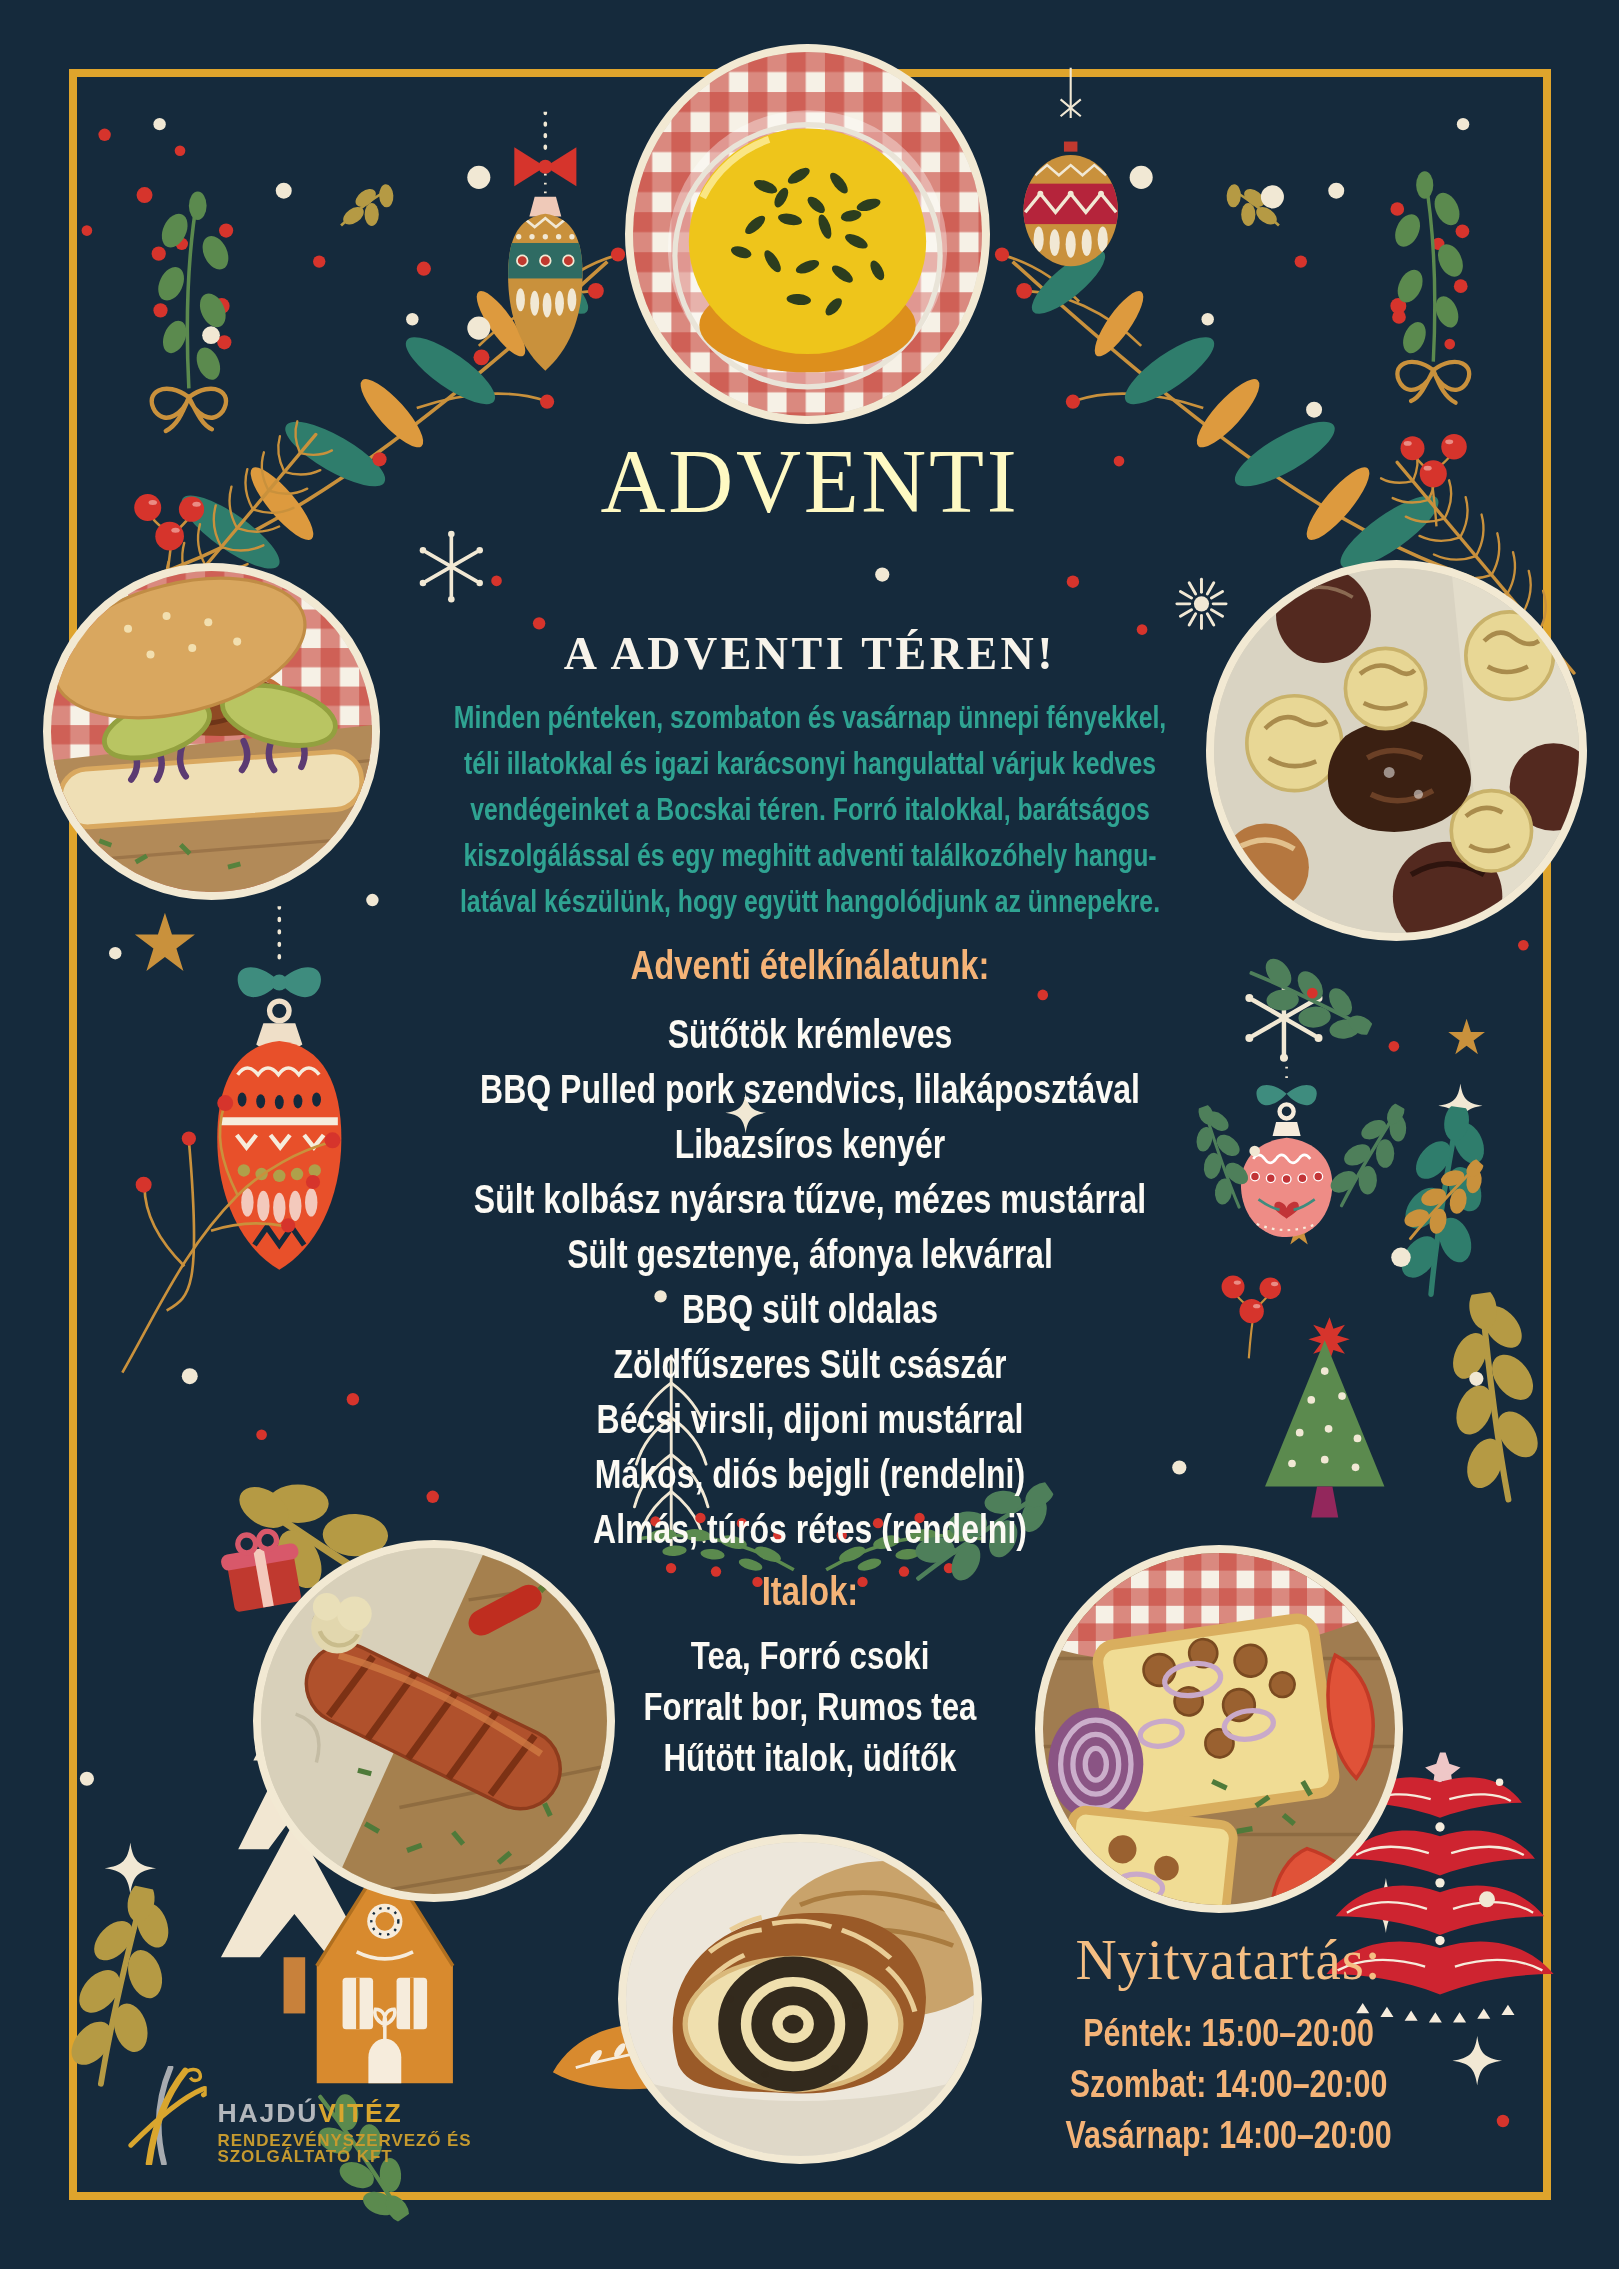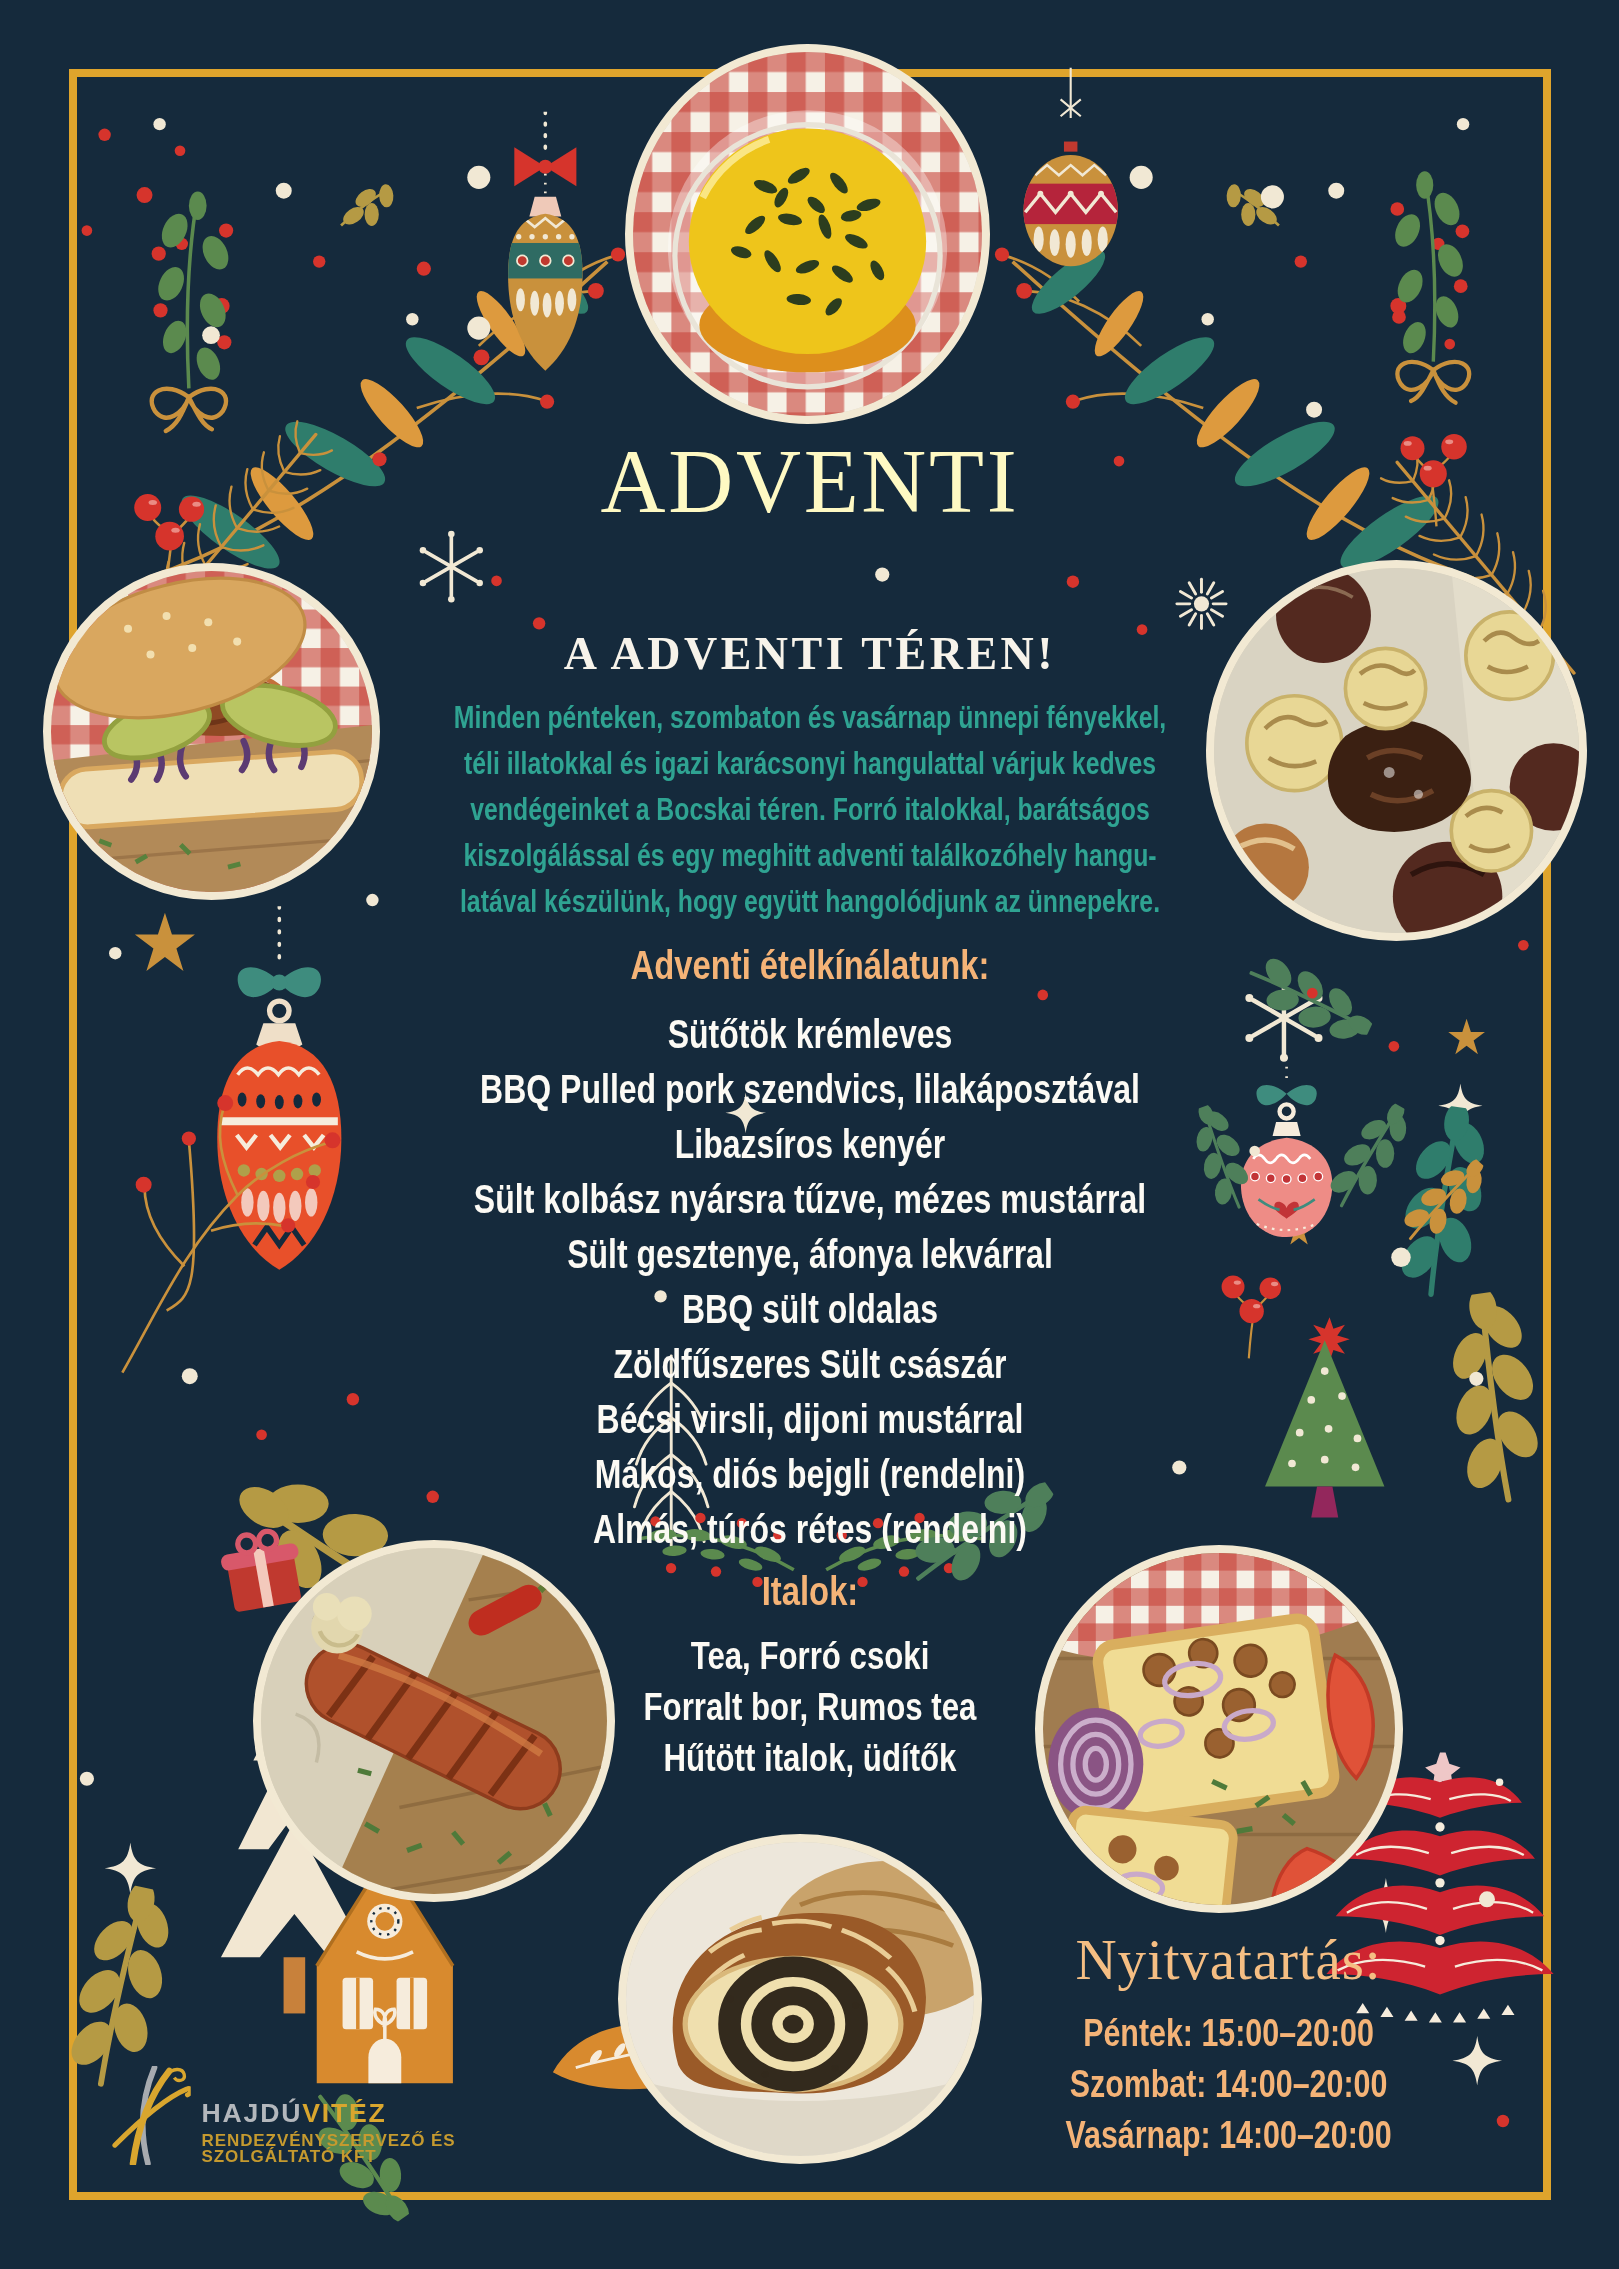--- a/index.html
+++ b/index.html
@@ -21,21 +21,21 @@
   ul.plain{list-style:none;margin:0;padding:0;}
   #menu-list{top:1007px;}
   #menu-list li{height:55px;line-height:55px;font-size:40px;font-weight:bold;color:#FCFAF4;}
   #drinks-h{top:1571px;font-size:41px;font-weight:bold;color:#F4B377;line-height:1;}
   #drinks-list{top:1630px;}
   #drinks-list li{height:51px;line-height:51px;font-size:39px;font-weight:bold;color:#FCFAF4;}
   #hours{position:absolute;left:980px;top:1931px;width:497px;text-align:center;}
   #hours-h{font-size:57px;color:#F5BE83;letter-spacing:0.9px;line-height:1;}
   #hours-list{margin-top:19.5px;}
   #hours-list li{height:51px;line-height:51px;font-size:38px;font-weight:bold;color:#F4B377;}
-  #logo{position:absolute;left:108px;top:2066px;display:flex;align-items:flex-end;}
+  #logo{position:absolute;left:124px;top:2066px;display:flex;align-items:flex-end;}
   #logo .mono{width:83px;height:99px;}
   #logo .txt{margin-left:10.6px;margin-top:34px;}
   #logo .name{font-size:26.6px;font-weight:bold;letter-spacing:1.8px;line-height:1;}
   #logo .name .g1{color:#B3B7BC;} #logo .name .g2{color:#D9A62E;}
   #logo .tag{font-size:17px;font-weight:bold;color:#C59A2F;letter-spacing:0.9px;line-height:16px;margin-top:6.2px;}
 </style>
 </head>
 <body>
 
 <div id="poster">

